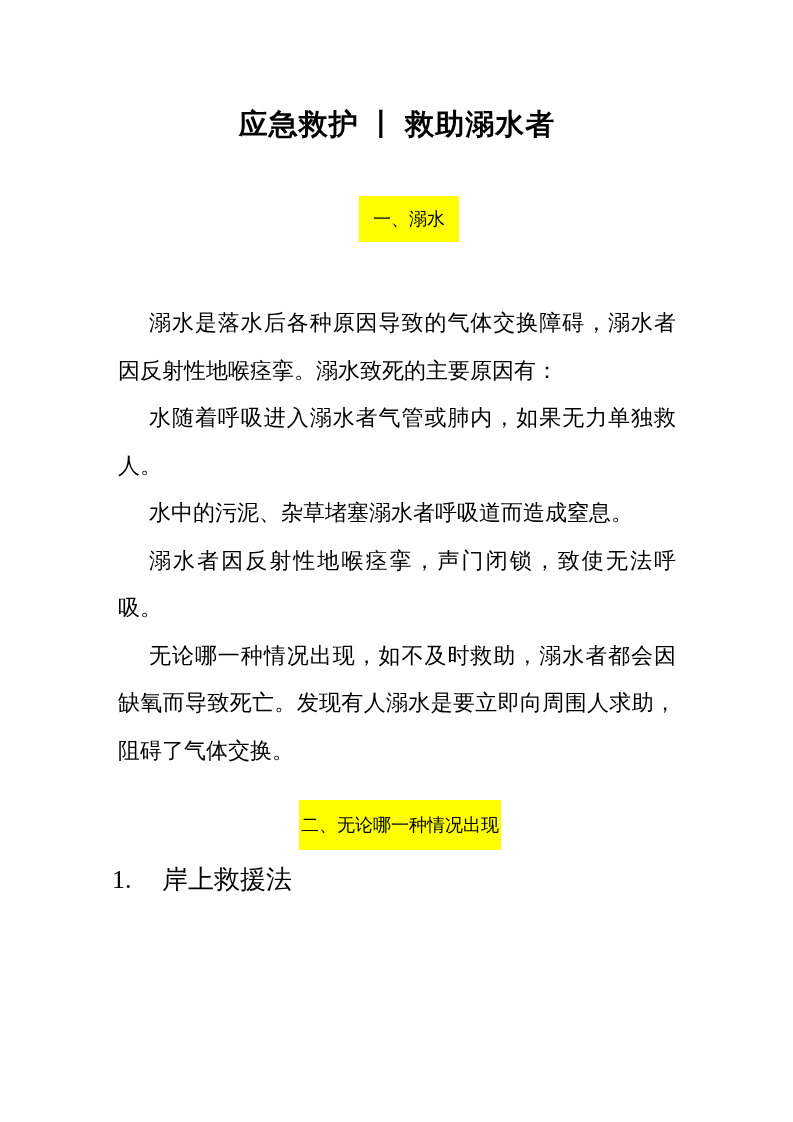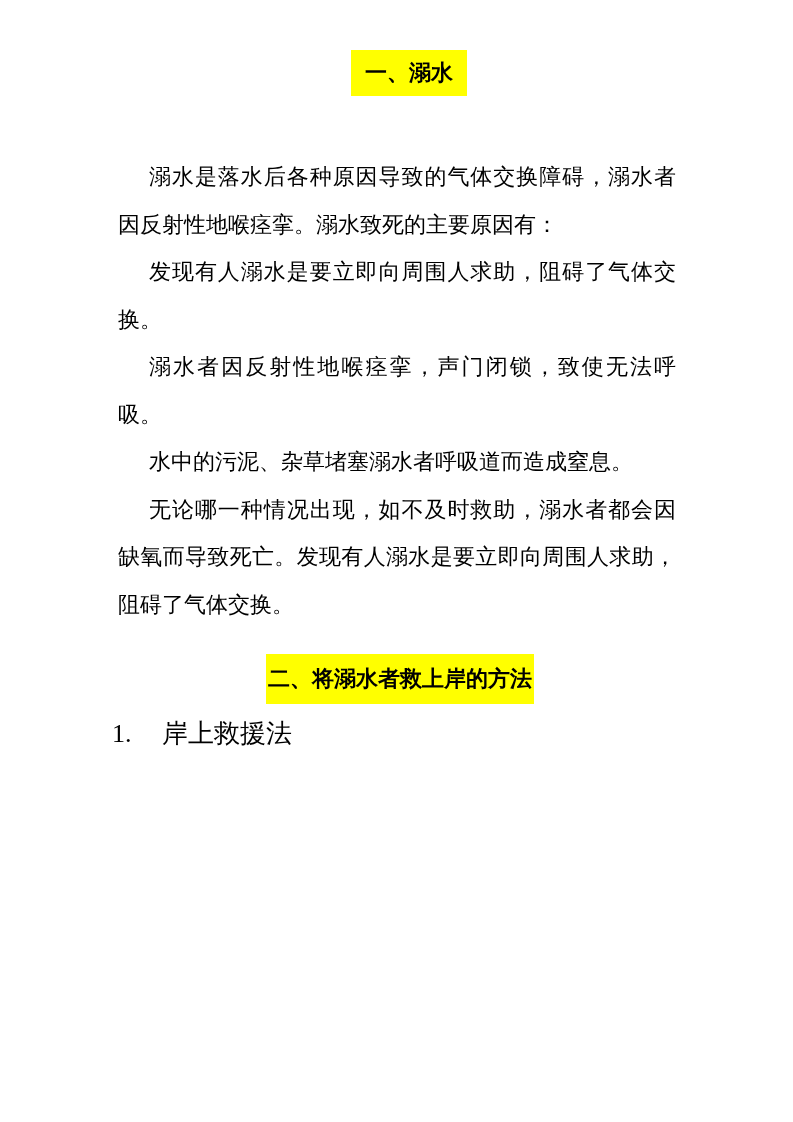--- a/index.html
+++ b/index.html
@@ -28,22 +28,22 @@
     letter-spacing: 1px;
     white-space: nowrap;
   }
   .h-row { text-align: center; }
   .h-row.first  { margin-top: 50px; }
   .h-row.second { margin-top: 26px; }
   .hl {
     display: inline-block;
     background: #ffff00;
     font-family: "Liberation Sans", "DejaVu Sans", sans-serif;
-    font-weight: bold;
-    font-size: 22px;
+    font-weight: normal;
+    font-size: 18px;
     line-height: 30px;
     white-space: nowrap;
   }
   .hl.h1 { padding: 8px 14px; position: relative; left: 12px; }
   .hl.h2 { padding: 10px 2px; position: relative; left: 3px; }
   .body-block { margin-top: 57px; }
   p.para {
     margin: 0;
     font-size: 22px;
     line-height: 47.5px;
@@ -58,35 +58,36 @@
   }
   .list-num { display: inline-block; width: 50px; }
   p.para.para2 { margin-top: 5px; }
 </style>
 </head>
 <body>
 
 <div class="page">
   <div class="content">
 
+    <h1 class="doc-title">应急救护 丨 救助溺水者</h1>
 
     <div class="h-row first">
       <span class="hl h1" style="background-color: rgb(255, 255, 0);">一、溺水</span>
     </div>
 
     <div class="body-block">
       <p class="para">溺水是落水后各种原因导致的气体交换障碍，溺水者因反射性地喉痉挛。溺水致死的主要原因有：</p>
-      <p class="para">发现有人溺水是要立即向周围人求助，阻碍了气体交换。</p>
+      <p class="para">水随着呼吸进入溺水者气管或肺内，如果无力单独救人。</p>
+      <p class="para">水中的污泥、杂草堵塞溺水者呼吸道而造成窒息。</p>
       <p class="para">溺水者因反射性地喉痉挛，声门闭锁，致使无法呼吸。</p>
-      <p class="para">水中的污泥、杂草堵塞溺水者呼吸道而造成窒息。</p>
       <p class="para">无论哪一种情况出现，如不及时救助，溺水者都会因缺氧而导致死亡。发现有人溺水是要立即向周围人求助，阻碍了气体交换。</p>
     </div>
 
     <div class="h-row second">
-      <span class="hl h2" style="background-color: rgb(255, 255, 0);">二、将溺水者救上岸的方法</span>
+      <span class="hl h2" style="background-color: rgb(255, 255, 0);">二、无论哪一种情况出现</span>
     </div>
 
     <div class="list-line">
       <span class="list-num">1.</span><span>岸上救援法</span>
     </div>
 
 
   </div>
 </div>
 

